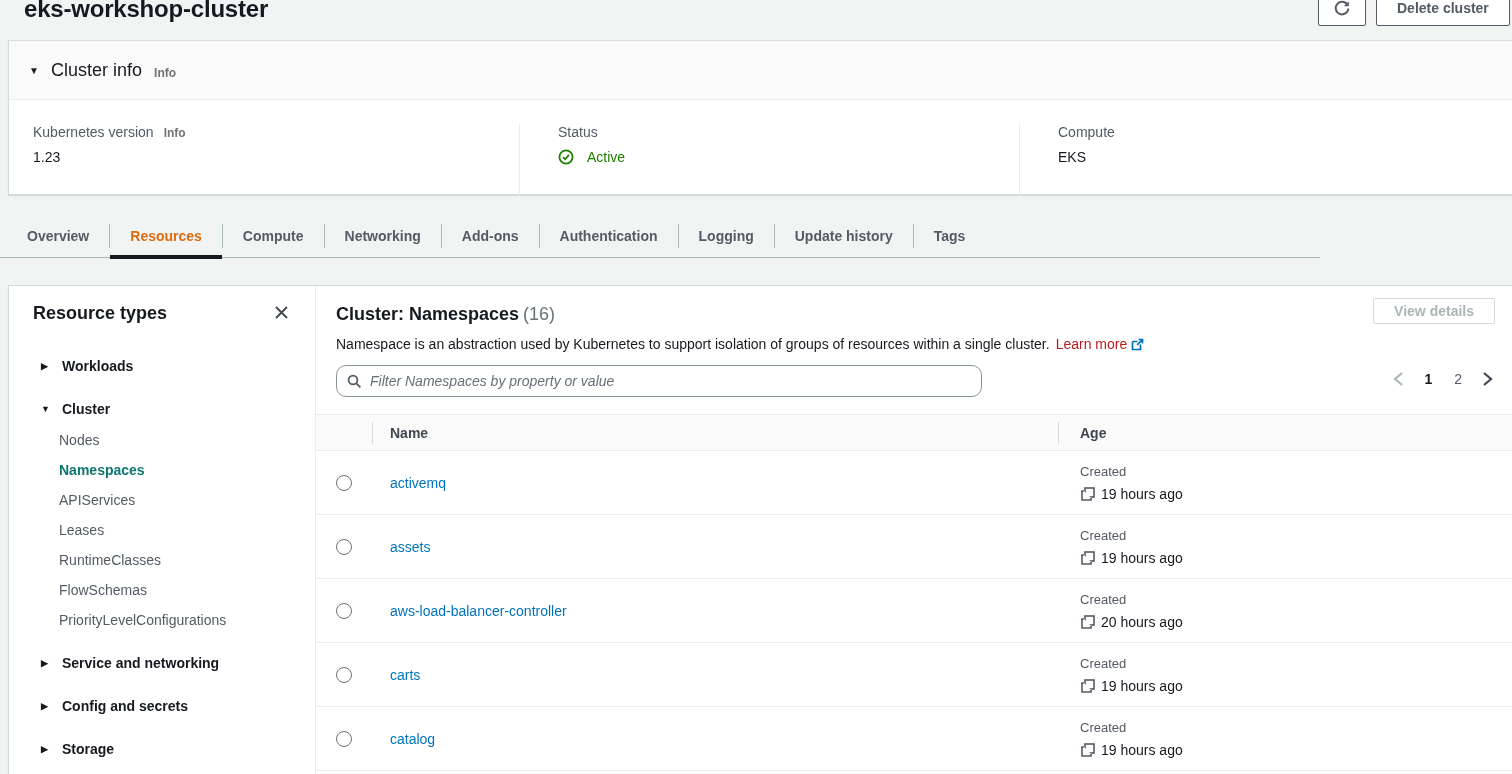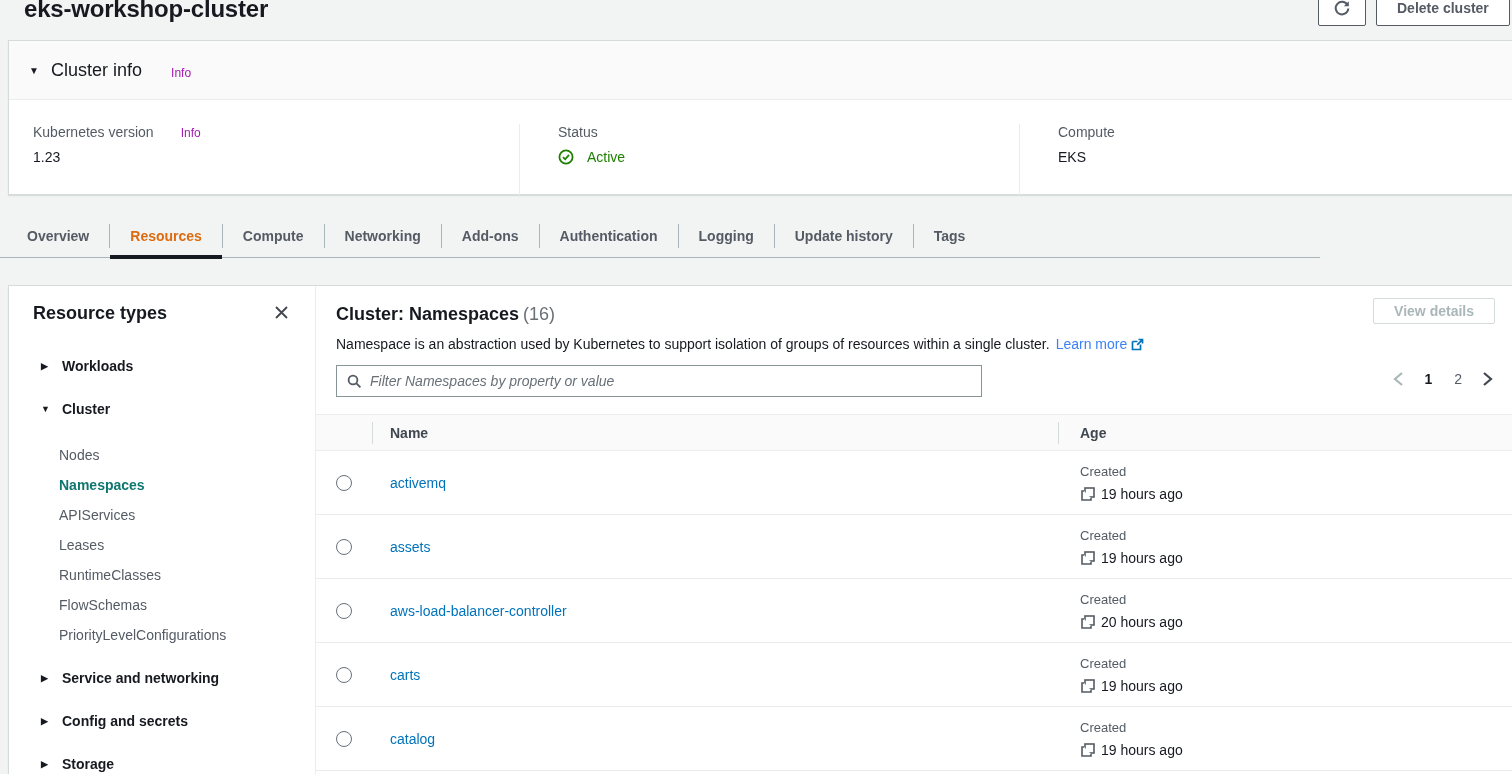--- a/index.html
+++ b/index.html
@@ -33,21 +33,21 @@
     position:absolute; left:8px; top:40px; width:1508px; height:155px;
     background:#fff; border:1px solid #d5dbdb; border-right:none;
     box-shadow:0 1px 1px rgba(0,28,36,.1);
   }
   .info-card-header {
     height:59px; background:#fafafa; border-bottom:1px solid #eaeded;
     display:flex; align-items:center; padding:0 20px; gap:10px;
   }
   .info-card-header h2 { font-size:18px; font-weight:400; }
   .caret { font-size:10px; color:#16191f; width:12px; display:inline-block; }
-  .info-link { color:#a21caf; font-size:12px; font-weight:400; margin-left:19px; align-self:flex-start; margin-top:16px; }
+  .info-link { color:#737373; font-size:12px; font-weight:700; margin-left:2px; align-self:flex-start; margin-top:16px; }
   .info-card-header .info-link { align-self:center; margin-top:6px; }
   .info-card-body { display:flex; height:95px; padding-top:24px; }
   .info-col { padding-left:38px; }
   .info-col-1 { width:510px; padding-left:24px; }
   .info-col-2 { width:500px; border-left:1px solid #eaeded; }
   .info-col-3 { flex:1; border-left:1px solid #eaeded; }
   .field-label { font-size:14px; color:#545b64; display:flex; gap:8px; align-items:baseline; }
   .field-value { font-size:14px; color:#16191f; margin-top:9px; }
   .status-active { display:flex; align-items:center; gap:13px; color:#1d8102; font-weight:400; }
 
@@ -80,39 +80,39 @@
   .sidebar-header { display:flex; justify-content:space-between; }
   .sidebar-header h2 { font-size:18px; font-weight:700; }
   .close-btn { background:none; border:none; cursor:pointer; padding:2px; display:flex; }
   .res-groups { margin-top:32px; }
   .res-group { margin-bottom:23px; }
   .res-group-label {
     display:flex; align-items:center; gap:9px; padding-left:8px;
     font-size:14px; font-weight:700; color:#16191f; line-height:20px; cursor:pointer;
   }
   .res-group-label .caret { font-size:9px; }
-  .res-children { list-style:none; margin:26px 0 12px 0; }
+  .res-children { list-style:none; margin:11px 0 12px 0; }
   .res-children li {
     padding-left:26px; font-size:14px; color:#545b64; line-height:20px;
     margin-bottom:10px; cursor:pointer;
   }
   .res-children li.selected { color:#0f766e; font-weight:700; }
 
   
   .main { flex:1; position:relative; padding-top:17px; }
   .main-header { padding:0 20px; }
   .main-title { font-size:18px; font-weight:700; line-height:22px; }
   .main-title .count { color:#687078; font-weight:400; margin-left:4px; }
   .main-desc { margin-top:11px; font-size:14px; line-height:17px; color:#16191f; }
-  .learn-more { color:#3b82f6; margin-left:6px; display:inline-flex; align-items:center; gap:4px;text-align:right; }
+  .learn-more { color:#b91c1c; margin-left:6px; display:inline-flex; align-items:center; gap:4px;text-align:right; }
   .view-details { position:absolute; top:12px; right:21px; height:26px; }
 
   .filter-row { margin-top:12px; padding:0 20px; position:relative; }
   .filter-box {
-    width:646px; height:32px; border:1px solid #879596; border-radius:0; background:#fff;
+    width:646px; height:32px; border:1px solid #879596; border-radius:10px; background:#fff;
     display:flex; align-items:center; padding:0 10px; gap:8px;
   }
   .filter-box input {
     border:none; outline:none; flex:1; font-size:14px; font-style:italic; color:#16191f;
     font-family:"Liberation Sans", sans-serif; background:transparent;
   }
   .filter-box input::placeholder { color:#687078; font-style:italic; }
 
   .pagination {
     position:absolute; right:21px; top:4px;

